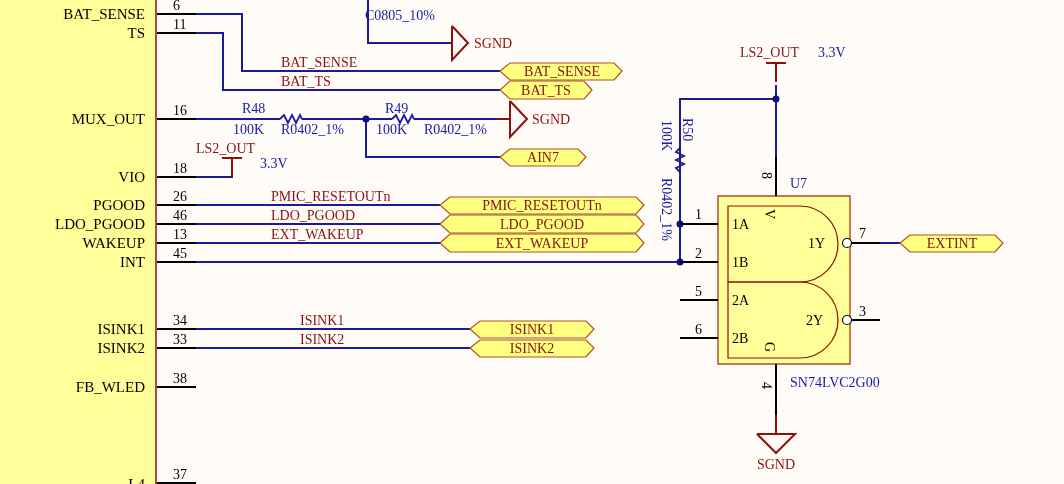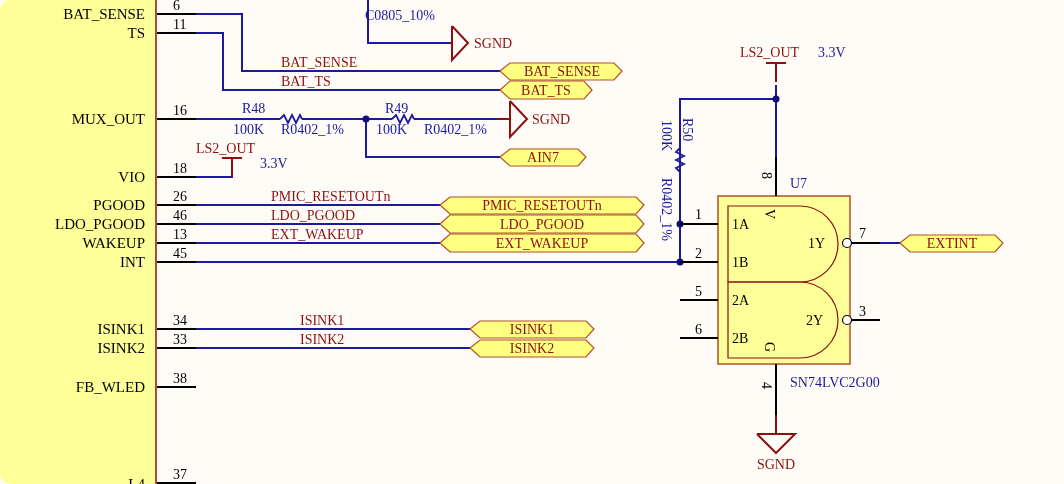--- a/index.html
+++ b/index.html
@@ -1,16 +1,16 @@
 <!DOCTYPE html>
 <html><head>
 <meta charset="utf-8">
 <style>
   html,body{margin:0;padding:0;background:#fffcf8;}
-  #wrap{position:relative;width:1064px;height:484px;overflow:hidden;background:#fffcf8;border-radius:10px;}
+  #wrap{position:relative;width:1064px;height:484px;overflow:hidden;background:#fffcf8;}
   svg{position:absolute;left:0;top:0;}
   text{font-family:"Liberation Serif","DejaVu Serif",serif;}
   .pin{font-size:14px;fill:#000;}
   .pinname{font-size:15px;fill:#000;}
   .net{font-size:14px;fill:#8b1010;}
   .comp{font-size:14px;fill:#1a1aa0;}
   .port{font-size:14px;fill:#8b1010;}
 </style>
 </head>
 <body>

